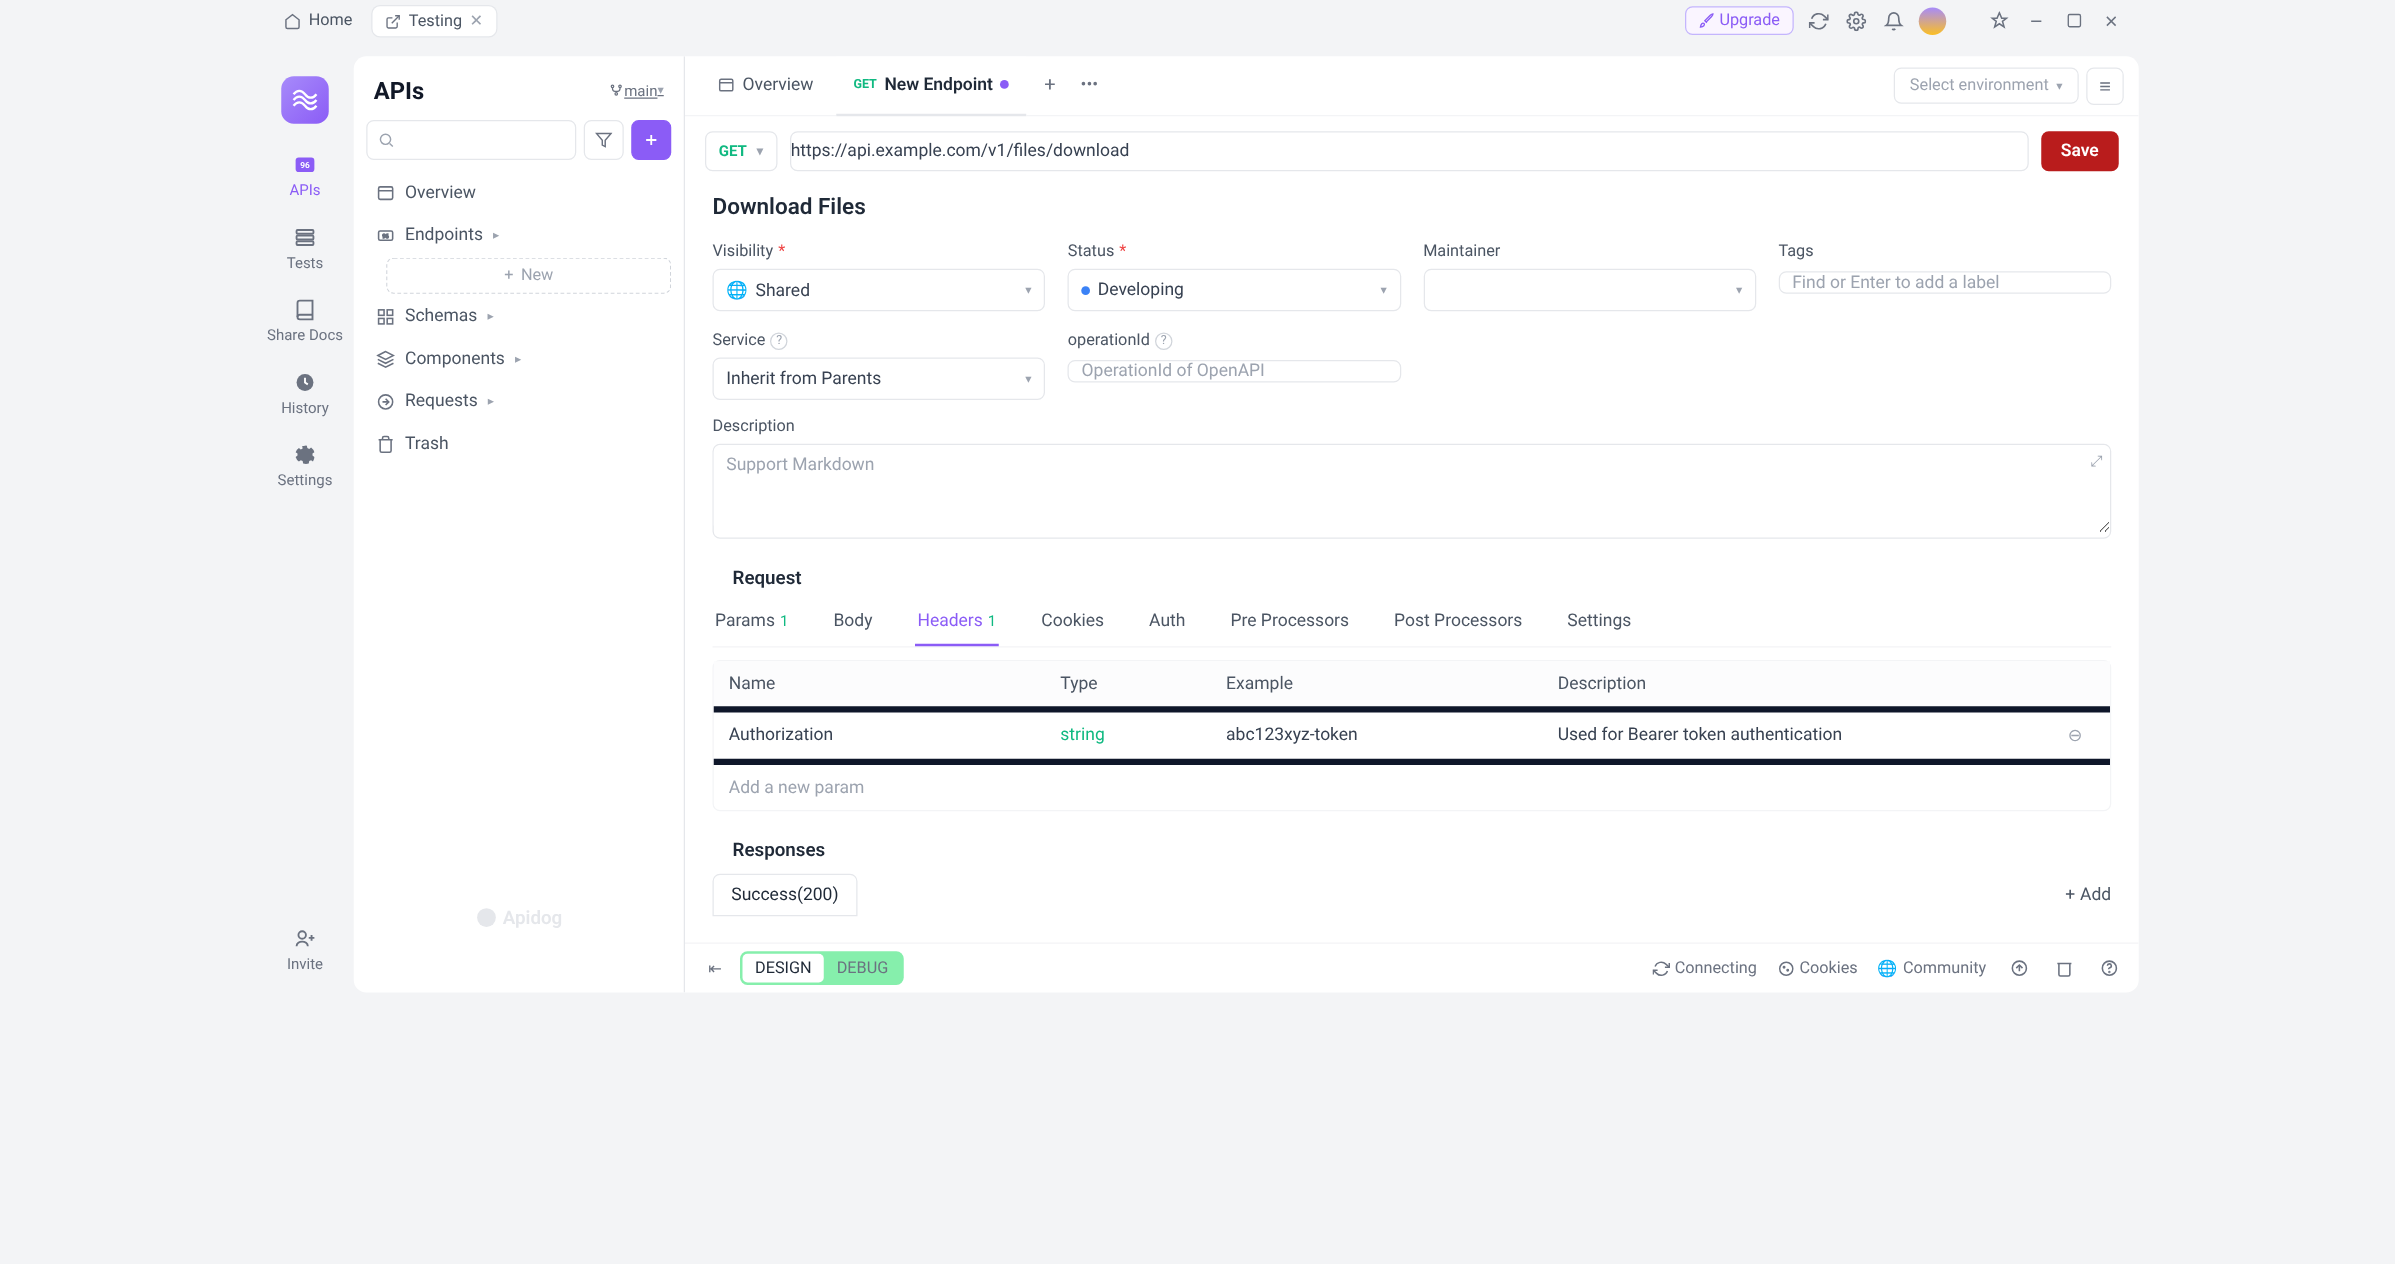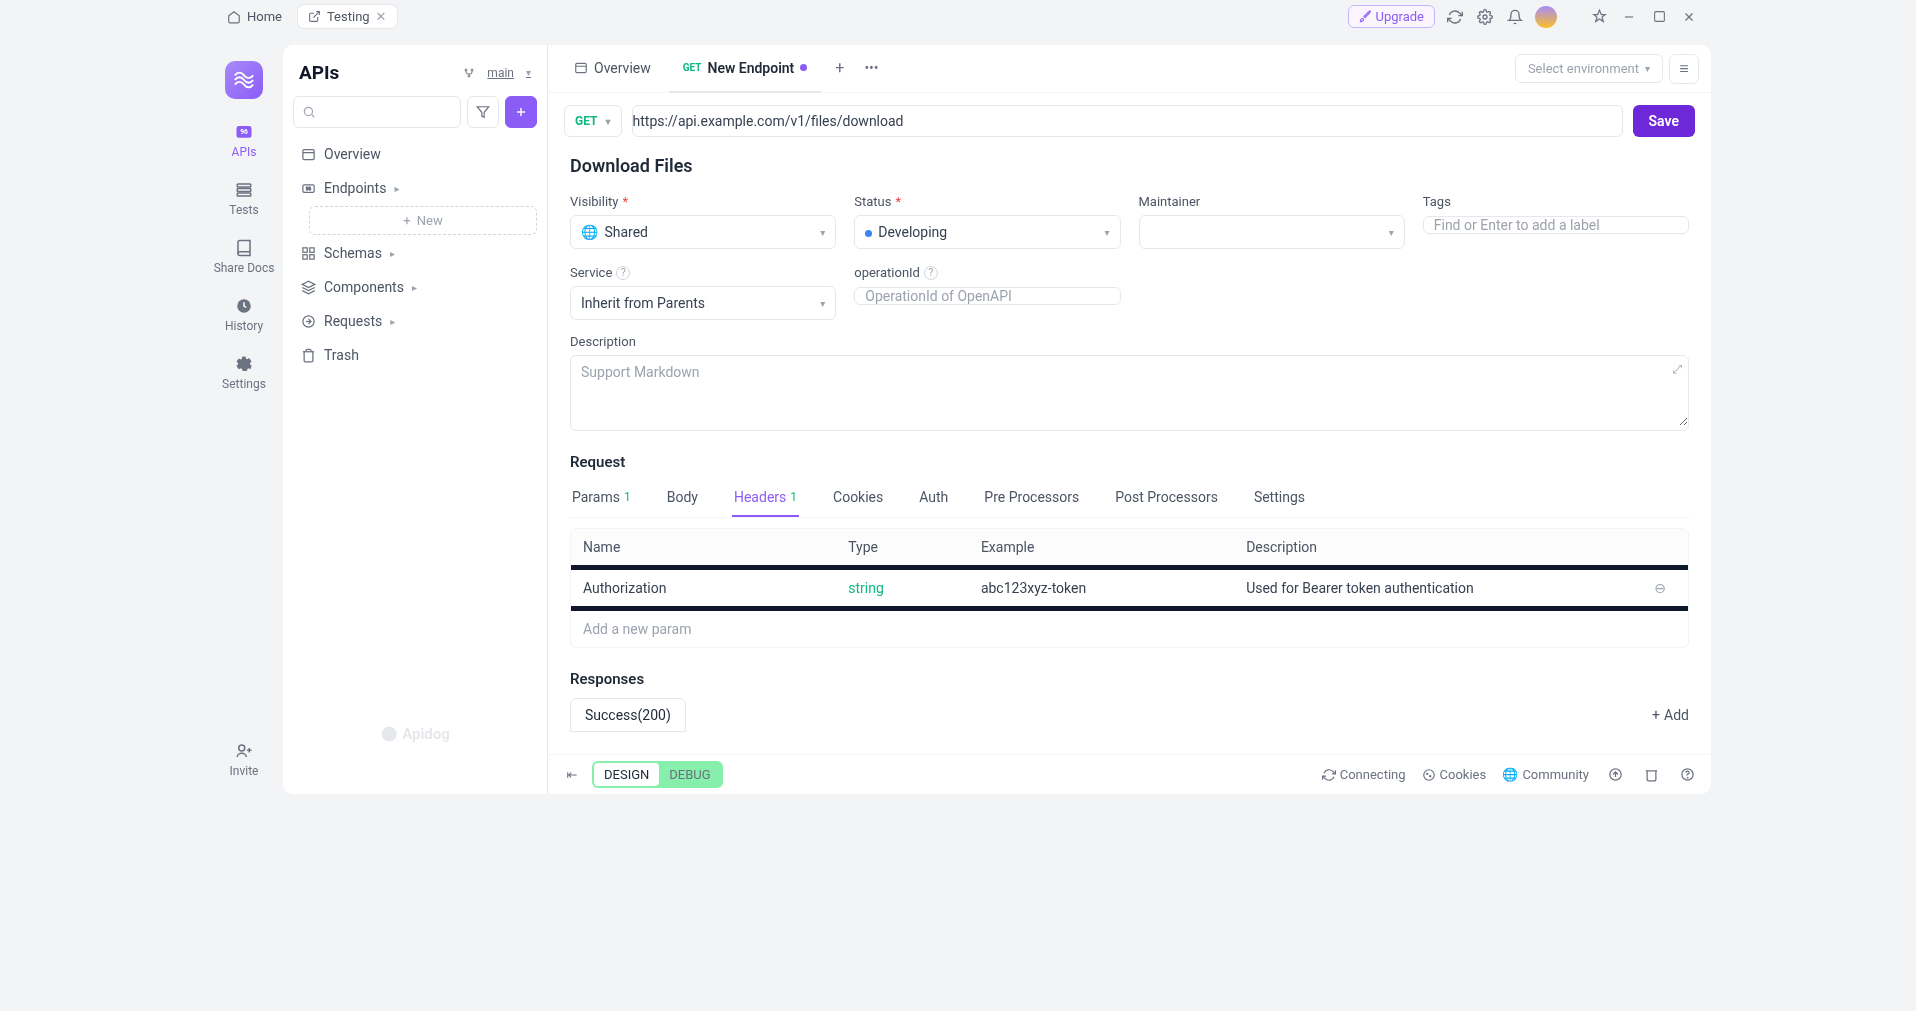--- a/index.html
+++ b/index.html
@@ -16,55 +16,55 @@
 .left-rail { width: 78px; display: flex; flex-direction: column; align-items: center; padding-top: 16px; gap: 22px; }
 .rail-logo { width: 38px; height: 38px; border-radius: 10px; background: linear-gradient(135deg,#a78bfa,#8b5cf6); display:flex;align-items:center;justify-content:center;color:#fff;font-size:18px;}
 .rail-item { display: flex; flex-direction: column; align-items: center; gap: 4px; font-size: 12px; color: #6b7280; cursor: pointer; }
 .rail-item.active { color: #8b5cf6; }
 .rail-item .rail-icon { font-size: 18px; }
 .rail-spacer { flex: 1; }
 .content-card { flex: 1; background: #fff; border-radius: 10px; margin: 0 0 4px 0; display: flex; overflow: hidden; }
 .sidebar { width: 265px; border-right: 1px solid #e5e7eb; display: flex; flex-direction: column; padding: 16px 10px; }
 .sidebar-head { display: flex; align-items: center; justify-content: space-between; padding: 0 6px 12px; }
 .sidebar-title { font-size: 19px; font-weight: 700; color: #111827; }
-.branch { font-size: 12px; color: #6b7280; display: flex; align-items: center; gap: 12px; cursor:pointer;text-decoration:underline;}
+.branch { font-size: 12px; color: #6b7280; display: flex; gap: 0; cursor:pointer;text-decoration:underline;}
 .search-row { display: flex; gap: 6px; padding: 0 0 10px; }
 .search-box { flex: 1; height: 32px; border: 1px solid #e5e7eb; border-radius: 6px; display: flex; align-items: center; padding: 0 8px; color: #9ca3af; }
 .square-btn { width: 32px; height: 32px; border: 1px solid #e5e7eb; border-radius: 6px; display:flex;align-items:center;justify-content:center;color:#6b7280;cursor:pointer;}
 .square-btn.primary { background: #8b5cf6; color: #fff; border-color: #8b5cf6; }
 .tree { display: flex; flex-direction: column; gap: 2px; }
 .tree-item { display: flex; align-items: center; gap: 8px; padding: 8px 8px; color: #4b5563; font-size: 14px; cursor: pointer; border-radius: 6px; }
 .tree-sub { margin-left: 16px; border: 1px dashed #d1d5db; border-radius: 6px; padding: 6px 8px; color: #9ca3af; display:flex; align-items:center; justify-content:center; gap:6px; font-size: 13px;}
 .chev { color: #9ca3af; font-size: 10px; }
 .editor { flex: 1; display: flex; flex-direction: column; overflow: hidden;}
 .doc-tabs { height: 48px; display: flex; align-items: center; border-bottom: 1px solid #f3f4f6; padding: 0 12px; gap: 4px; position: relative;}
 .doc-tab { display: flex; align-items: center; gap: 6px; padding: 0 14px; height: 48px; font-size: 14px; color: #4b5563; cursor: pointer; border-bottom: 2px solid transparent;}
 .doc-tab.active { border-bottom: 2px solid #e5e7eb; background:#fff; box-shadow: inset 0 -1px 0 #fff, 0 1px 0 #fff;}
 .badge-get { font-size: 10px; font-weight:700; color: #10b981; }
 .dot { width: 7px; height: 7px; background: #8b5cf6; border-radius: 50%; }
 .env-select { margin-left: auto; display:flex; gap:6px; align-items:center;}
 .env-box { border: 1px solid #e5e7eb; border-radius: 6px; padding: 6px 12px; color: #9ca3af; font-size: 13px; display:flex; align-items:center; gap:6px; cursor:pointer;}
 .url-row { display: flex; align-items: center; gap: 10px; padding: 12px 16px 0; }
 .method-box { border: 1px solid #e5e7eb; border-radius: 6px; padding: 0 10px; height: 32px; display: flex; align-items: center; gap: 8px; font-size: 12px; font-weight:700; color: #10b981; cursor:pointer;}
 .url-input { flex: 1; height: 32px; border: 1px solid #e5e7eb; border-radius: 6px; padding: 0 0; font-size: 14px; color: #374151; }
-.save-btn { background: #6d28d9; color: #fff; border: none; border-radius: 6px; padding: 0 16px; height: 32px; font-size: 14px; font-weight:600; cursor:pointer;}
+.save-btn { background: #b91c1c; color: #fff; border: none; border-radius: 6px; padding: 0 16px; height: 32px; font-size: 14px; font-weight:600; cursor:pointer;}
 .body-scroll { flex:1; overflow-y:auto; padding: 18px 22px 0 22px;}
 .ep-title { font-size: 18px; font-weight: 600; color: #1f2937; margin-bottom: 18px; }
 .form-grid { display: grid; grid-template-columns: repeat(4, 1fr); gap: 16px 18px; margin-bottom: 14px;}
 .field-label { font-size: 13px; color: #4b5563; margin-bottom: 6px; display:flex; align-items:center; gap:4px;}
 .req { color: #ef4444; }
 .help { color:#9ca3af; width:14px;height:14px;border:1px solid #d1d5db;border-radius:50%;display:inline-flex;align-items:center;justify-content:center;font-size:10px;}
 .select { border: 1px solid #e5e7eb; border-radius: 6px; height: 34px; display:flex; align-items:center; padding: 0 10px; justify-content: space-between; color:#374151; font-size:14px; cursor:pointer;}
 .input { border: 1px solid #e5e7eb; border-radius: 6px; height: 18px; padding: 0 10px; width:100%; font-size:14px;}
 .input::placeholder { color: #9ca3af; }
 .textarea-wrap { border:1px solid #e5e7eb; border-radius:6px; position:relative;}
 .textarea { width:100%; height: 70px; border:none; resize: vertical; padding: 8px 10px; font-size:14px; border-radius:6px;}
 .textarea::placeholder { color:#9ca3af;}
 .expand-icn { position:absolute; top:6px; right:6px; color:#9ca3af; font-size:12px; cursor:pointer;}
-.section-h { font-size: 15px; font-weight: 600; color:#1f2937; margin: 22px 0 10px;}
+.section-h { font-size: 15px; font-weight: 600; color:#1f2937; margin: 22px 16px 10px;}
 .req-tabs { display:flex; gap: 32px; border-bottom: 1px solid #f3f4f6; }
 .req-tab { padding: 8px 2px 10px; font-size: 14px; color:#4b5563; cursor:pointer; display:flex; align-items:center; gap:4px; border-bottom:2px solid transparent;}
 .req-tab .cnt { color:#10b981; font-size:12px;}
 .req-tab.active { color:#8b5cf6; border-bottom-color:#8b5cf6;}
 .table { border:1px solid #f3f4f6; border-radius:6px; margin-top: 10px;}
 .thead, .trow { display:grid; grid-template-columns: 2fr 1fr 2fr 3fr 32px; padding: 10px 12px; font-size:14px;}
 .thead { color:#4b5563; background:#fcfcfd;}
 .trow { border-top:5px solid #0f172a; color:#374151;}
 .trow .type { color:#10b981;}
 .trow.add { color:#9ca3af;}

